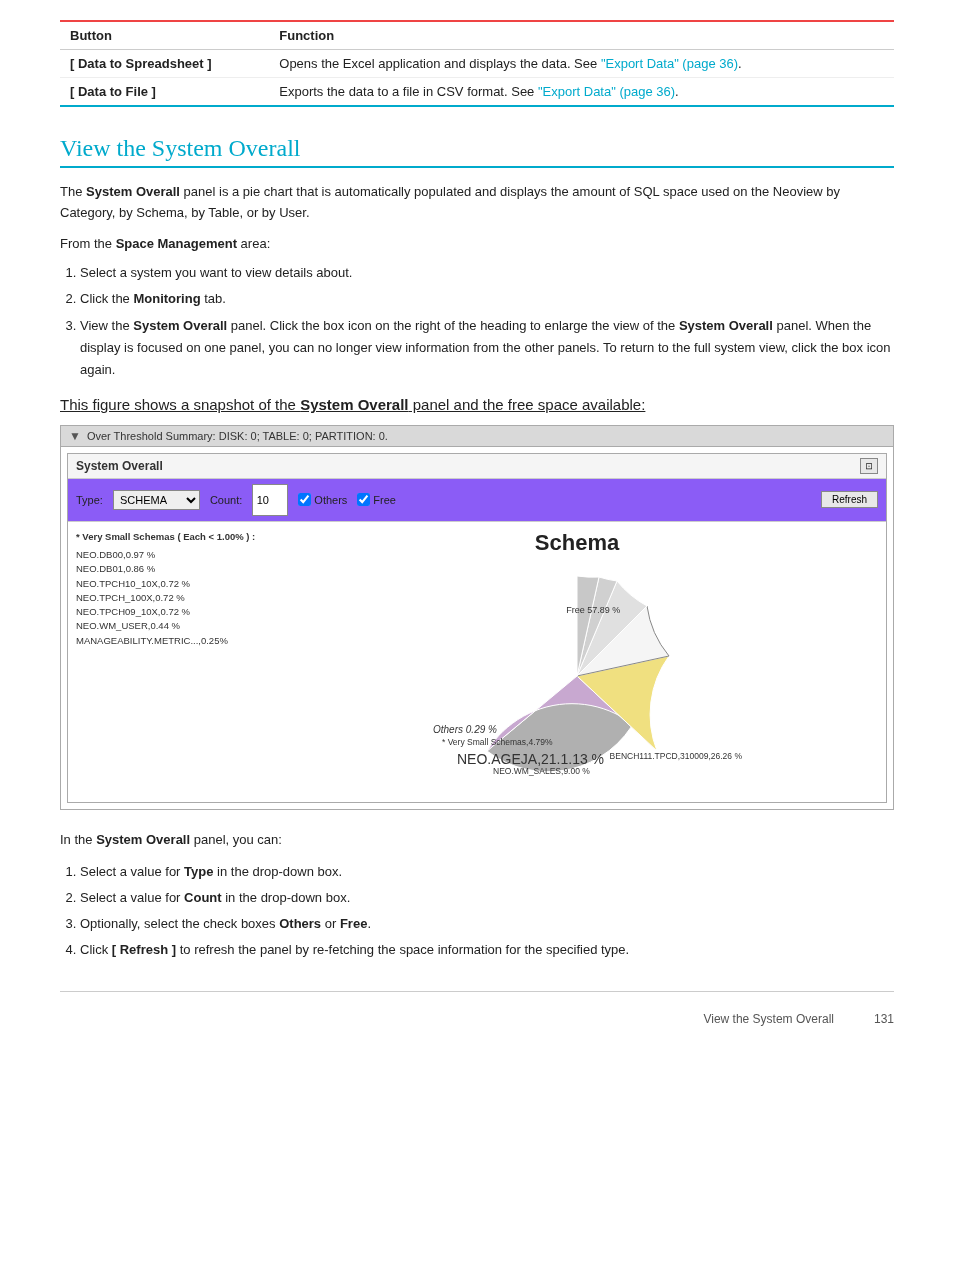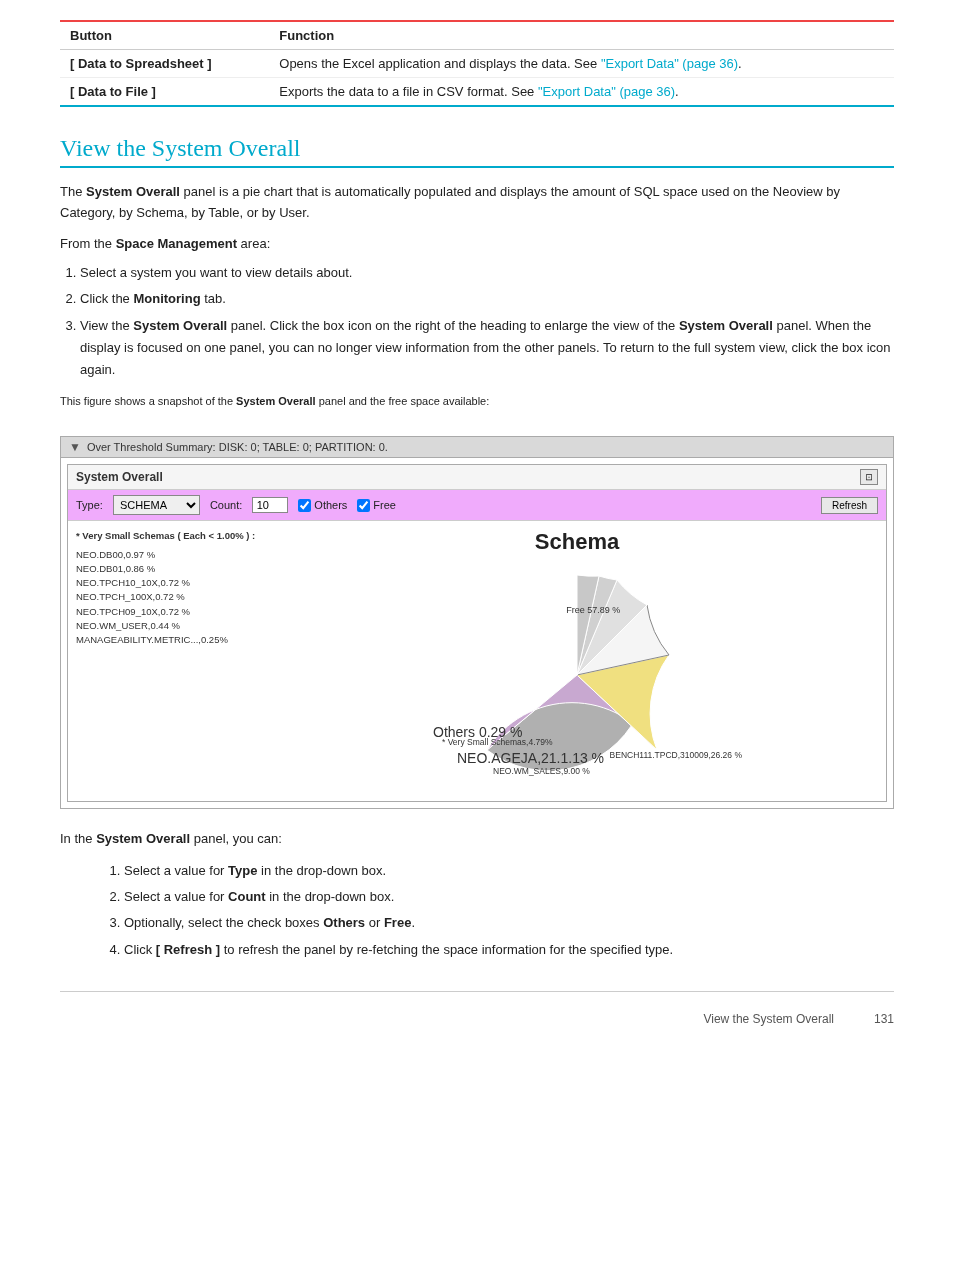--- a/index.html
+++ b/index.html
@@ -79,28 +79,28 @@
     
     .unordered-list {
       margin-left: 20px;
       margin-bottom: 12px;
       list-style-type: decimal;
     }
     .unordered-list li {
       font-size: 13px;
       line-height: 1.7;
       margin-bottom: 4px;
-      margin-left: 44px;
     }
     .unordered-list li b { font-weight: bold; }
 
     .snapshot-text {
-      font-size: 11px;
+      font-size: 15px;
       line-height: 1.6;
-      margin-bottom: 26px;
+      margin-bottom: 8px;
+      text-decoration: underline;
     }
     .snapshot-text b { font-weight: bold; }
 
     
     .panel-container {
       border: 1px solid #aaa;
       margin-bottom: 20px;
       background: #fff;
     }
     .panel-header-bar {
@@ -143,33 +143,33 @@
       align-items: center;
       justify-content: center;
       cursor: pointer;
     }
     .panel-controls {
       display: flex;
       align-items: center;
       gap: 10px;
       padding: 5px 8px;
       border-bottom: 1px solid #ccc;
-      background: #f0abfc;
+      background: #8b5cf6;
       font-size: 11px;
     }
     .panel-controls label { font-size: 11px; }
     .panel-controls select {
       font-size: 11px;
       height: 20px;
       border: 1px solid #888;
       padding: 0 2px;
     }
     .panel-controls input[type="number"] {
       width: 36px;
-      height: 16px;
+      height: 32px;
       font-size: 11px;
       border: 1px solid #888;
       padding: 0 2px;
       text-align: center;
     }
     .refresh-btn {
       margin-left: auto;
       border: 1px solid #888;
       background: #e8e8e8;
       padding: 2px 10px;
@@ -344,21 +344,21 @@
 
             <path d="M150,110 L242,90 A100,100 0 0,1 220,40 Z" fill="#f5f5f5" stroke="#888" stroke-width="1"></path>
 
             <path d="M150,110 L220,40 A100,100 0 0,1 190,15 Z" fill="#e0e0e0" stroke="white" stroke-width="1"></path>
             <path d="M150,110 L190,15 A100,100 0 0,1 172,11 Z" fill="#d0d0d0" stroke="white" stroke-width="1"></path>
             <path d="M150,110 L172,11 A100,100 0 0,1 150,10 Z" fill="#c8c8c8" stroke="white" stroke-width="1"></path>
           </svg>
 
           
           <div style="position:absolute; top:18%; left:50%; font-size:9px; color:#333; white-space:nowrap; transform:translateX(-20%);">Free 57.89 %</div>
-          <div style="position:absolute; top:72%; left:2%; font-size:14px; color:#333; white-space:nowrap;">Others 0.29 %</div>
+          <div style="position:absolute; top:72%; left:2%; font-size:10px; color:#333; white-space:nowrap;font-style:italic;">Others 0.29 %</div>
           <div style="position:absolute; top:78%; left:5%; font-size:8.5px; color:#333; white-space:nowrap;">* Very Small Schemas,4.79%</div>
           <div style="position:absolute; top:84%; left:10%; font-size:14px; color:#333; white-space:nowrap;text-align:right;">NEO.AGEJA,21.1.13 %</div>
           <div style="position:absolute; top:91%; left:22%; font-size:8.5px; color:#333; white-space:nowrap;">NEO.WM_SALES,9.00 %</div>
           <div style="position:absolute; top:84%; right:-5%; font-size:8.5px; color:#333; white-space:nowrap;">BENCH111.TPCD,310009,26.26 %</div>
         </div>
       </div>
     </div>
   </div>
 </div>
 

